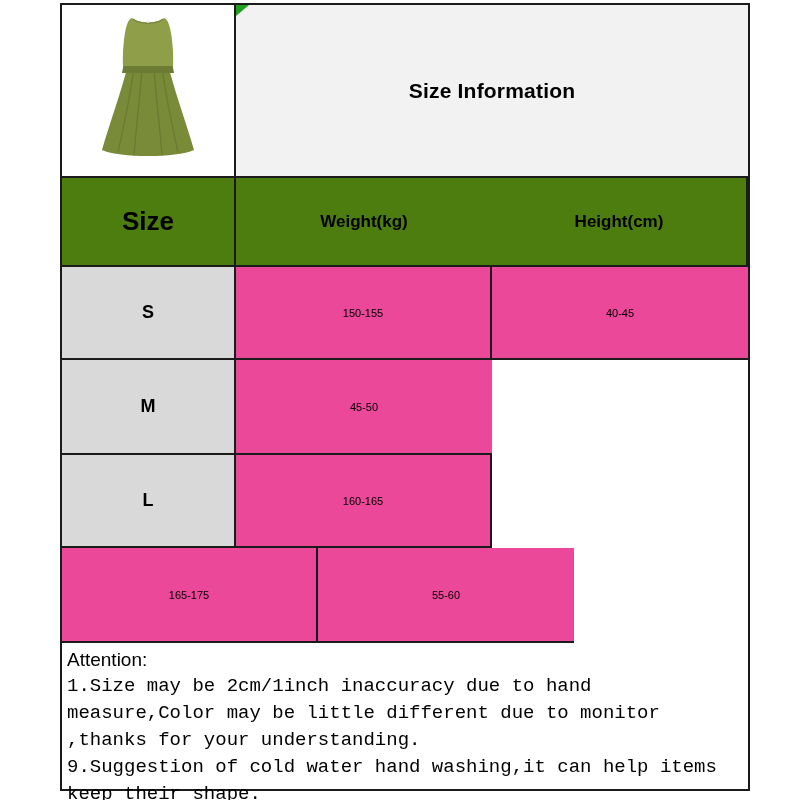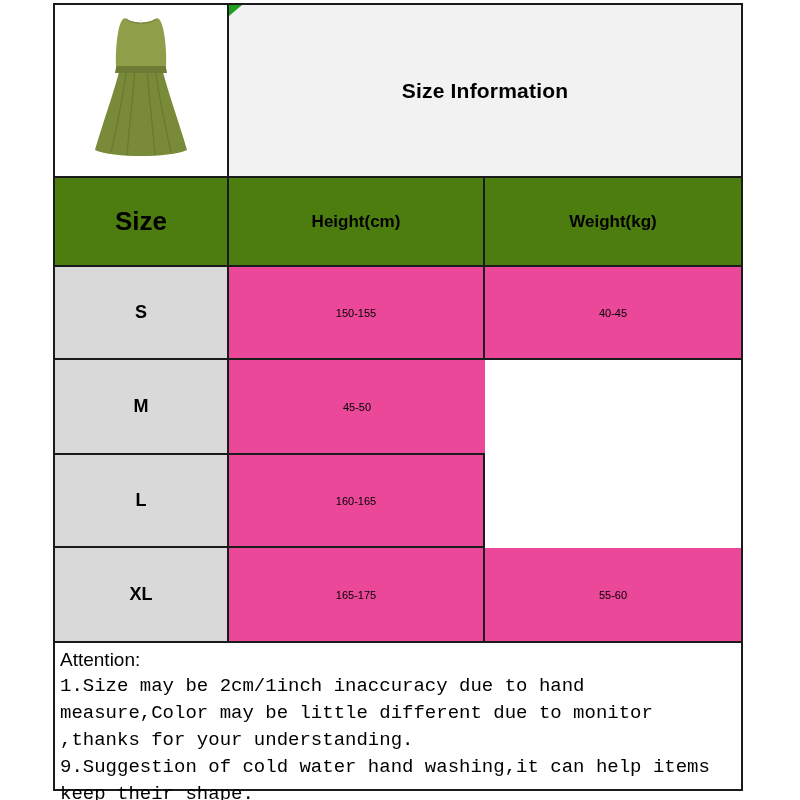--- a/index.html
+++ b/index.html
@@ -4,21 +4,21 @@
 <style>
   html, body { margin:0; padding:0; }
   body {
     width:800px; height:800px; background:#ffffff;
     font-family:"Liberation Sans", sans-serif; color:#000;
     -webkit-font-smoothing:antialiased;
   }
   .canvas { position:relative; width:800px; height:800px; background:#ffffff; overflow:hidden; }
 
   .size-table {
-    position:absolute; left:53px; top:3px; width:690px;
+    position:absolute; left:60px; top:3px; width:690px;
     border:2px solid #1b1b1b; background:#ffffff; box-sizing:border-box;
   }
   .trow { display:flex; }
   .cell {
     box-sizing:border-box;
     border-right:2px solid #1b1b1b; border-bottom:2px solid #1b1b1b;
     display:flex; align-items:center; justify-content:center;
     text-align:center;
   }
   .cell.last { border-right:none; }
@@ -85,39 +85,38 @@
       <div class="cell cell-title last">
         <svg class="corner-flag" viewBox="0 0 13 11">
           <polygon points="0,0 13,0 0,11" fill="#1f9e1f"></polygon>
         </svg>
         <span>Size Information</span>
       </div>
     </div>
 
     <div class="trow r-head">
       <div class="cell c1">Size</div>
+      <div class="cell c3 last">Weight(kg)</div>
       <div class="cell c2">Height(cm)</div>
-      <div class="cell c3 last">Weight(kg)</div>
     </div>
 
     <div class="trow r-s">
       <div class="cell c1 row-label">S</div>
       <div class="cell c2 val-cell">150-155</div>
       <div class="cell c3 val-cell last">40-45</div>
     </div>
     <div class="trow r-m">
       <div class="cell c1 row-label">M</div>
       <div class="cell c3 val-cell last">45-50</div>
     </div>
     <div class="trow r-l">
       <div class="cell c1 row-label">L</div>
       <div class="cell c2 val-cell">160-165</div>
     </div>
     <div class="trow r-xl">
-      <div class="cell c1 row-label">XL</div>
       <div class="cell c2 val-cell">165-175</div>
       <div class="cell c3 val-cell last">55-60</div>
     </div>
 
     <div class="trow r-attn">
       <div class="cell cell-attn">
         <p class="attn-heading">Attention:</p>
         <p class="attn-note">1.Size may be 2cm/1inch inaccuracy due to hand measure,Color may be little different due to monitor ,thanks for your understanding.</p>
         <p class="attn-note">9.Suggestion of cold water hand washing,it can help items keep their shape.</p>
       </div>

